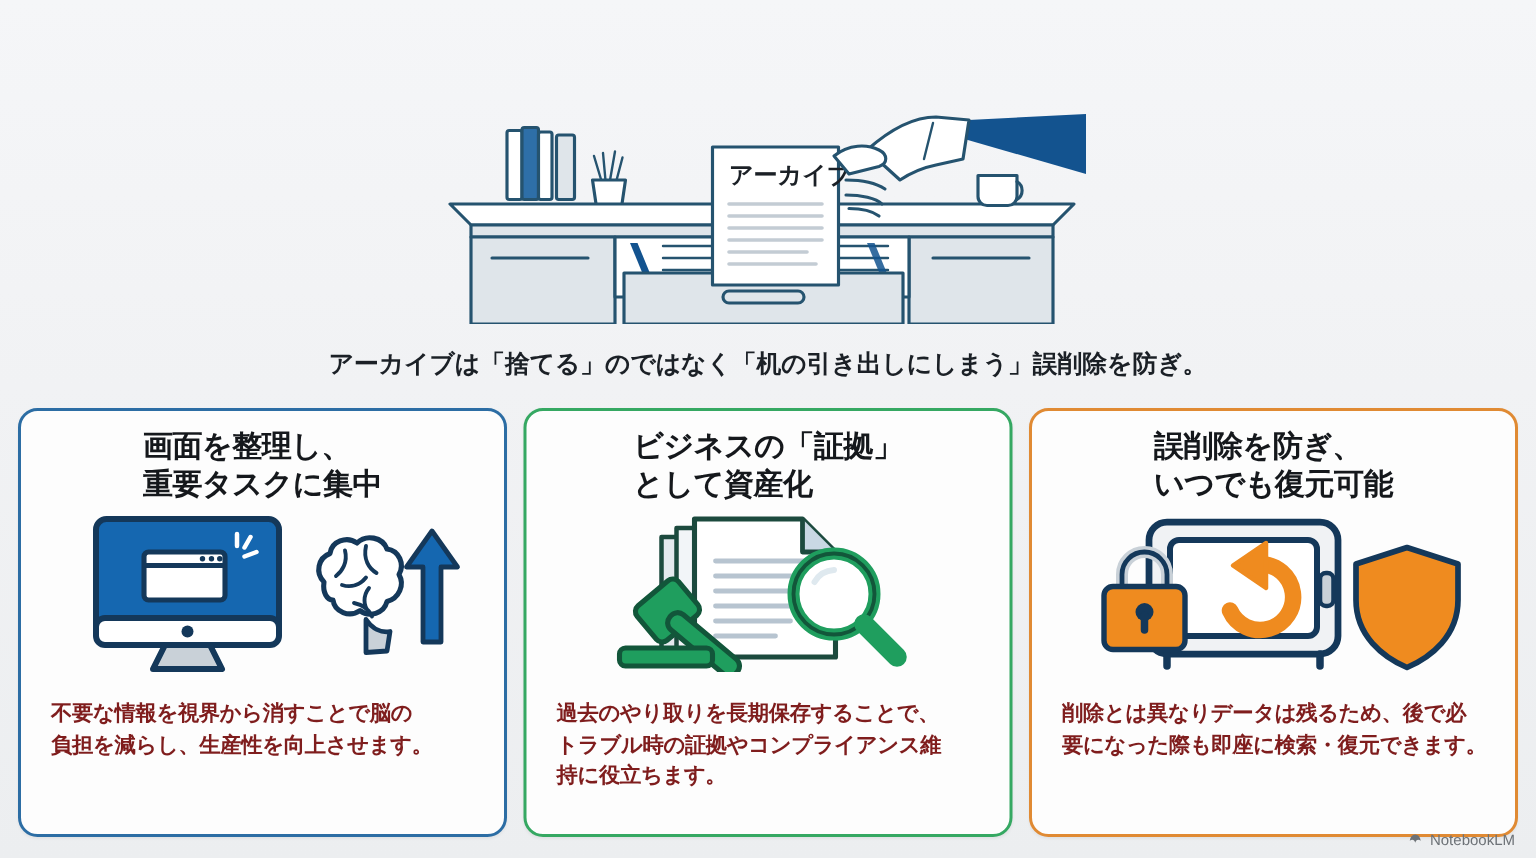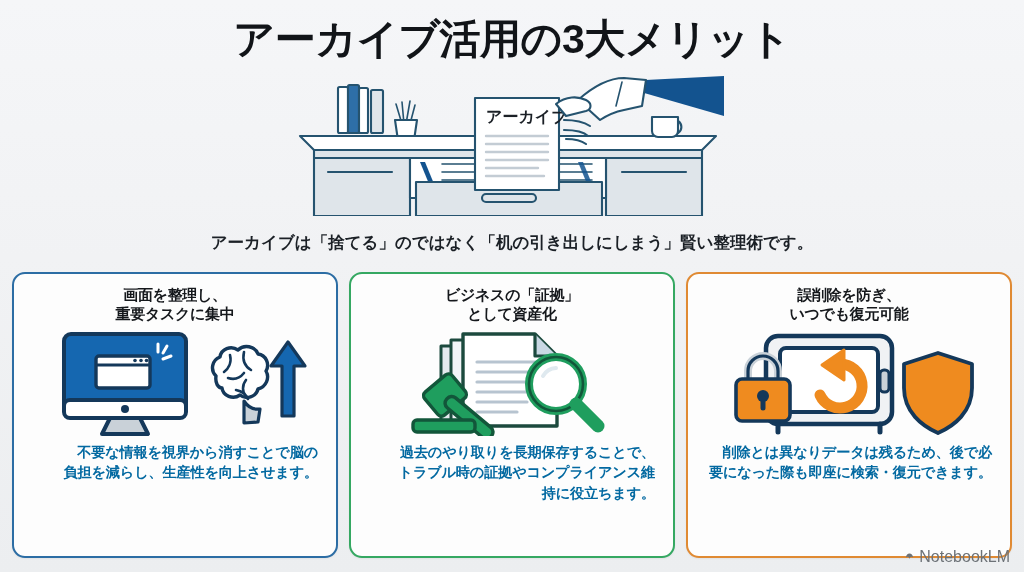--- a/index.html
+++ b/index.html
@@ -51,60 +51,59 @@
     display:flex;flex-direction:column;
     align-items:center;
     padding:10px 12px 8px 12px;
     box-shadow:0 1px 2px rgba(0,0,0,.05);
   }
   .card.blue{border-color:#2c6da4;}
   .card.orange{border-color:#e08a33;}
   .card.green{border-color:#35a862;}
 
   .card-head{
-    text-align:center;
-    font-size:15px;font-weight:700;
+    text-align:left;
+    font-size:20px;font-weight:700;
     color:#15181c;
     line-height:1.25;
     letter-spacing:-0.3px;
     margin-top:2px;
     white-space:pre-line;
   }
   .card-art{
     flex:0 0 auto;
     height:108px;width:100%;
     display:flex;align-items:center;justify-content:center;
     margin-top:4px;
   }
   .card-body{
     font-size:14.2px;font-weight:700;
-    color:#0369a1;
+    color:#7f1d1d;
     line-height:1.45;
     letter-spacing:-0.2px;
-    text-align:right;
+    text-align:left;
     width:100%;
     padding:0 6px 0 8px;
     box-sizing:border-box;
-    margin-top:6px;
+    margin-top:18px;
     white-space:pre-line;
   }
 
   
   .watermark{
     position:absolute;right:14px;bottom:6px;
     display:flex;align-items:center;gap:4px;
-    font-size:16px;color:#6d7277;font-weight:400;
+    font-size:10px;color:#6d7277;font-weight:400;
   }
 </style>
 </head>
 <body>
 
 <div id="slide">
 
-  <div class="title">アーカイブ活用の3大メリット</div>
 
   <div class="hero">
     <svg viewBox="0 0 432 140" width="432" height="140">
       <defs>
         <style>
           .ln{fill:none;stroke:#25536f;stroke-width:2.1;stroke-linejoin:round;stroke-linecap:round;}
           .lnT{fill:none;stroke:#25536f;stroke-width:1.6;stroke-linejoin:round;stroke-linecap:round;}
           .wh{fill:#ffffff;}
           .gy{fill:#dfe5ea;}
           .gy2{fill:#ccd5dc;}
@@ -179,21 +178,21 @@
         <path class="wh" d="M286 24 c18-16 34-22 46-22 l22 2 -4 26 -18 4 c-10 2 -18 6 -24 10 z"></path>
         <path class="ln" d="M286 24 c18-16 34-22 46-22 l22 2 -4 26 -18 4 c-10 2 -18 6 -24 10 z"></path>
         <path class="wh" d="M264 28 c10-8 22-8 30-4 6 3 6 9 0 11 l-20 5 z"></path>
         <path class="ln" d="M264 28 c10-8 22-8 30-4 6 3 6 9 0 11 l-20 5 z"></path>
         <path class="ln" d="M272 44 c10 0 20 2 26 6 M272 54 c10 0 20 2 24 6 M274 63 c8 0 16 2 20 5"></path>
         <path class="lnT" d="M330 6 l-6 24"></path>
       </g>
     </svg>
   </div>
 
-  <div class="subtitle">アーカイブは「捨てる」のではなく「机の引き出しにしまう」賢い整理術です。</div>
+  <div class="subtitle">アーカイブは「捨てる」のではなく「机の引き出しにしまう」誤削除を防ぎ。</div>
 
   <div class="cards">
 
     <div class="card blue">
       <div class="card-head">画面を整理し、
 重要タスクに集中</div>
       <div class="card-art">
         <svg viewBox="0 0 290 108" width="290" height="108">
           <g>
             <rect x="34" y="6" width="122" height="78" rx="7" fill="#1567b0" stroke="#14385a" stroke-width="4"></rect>

